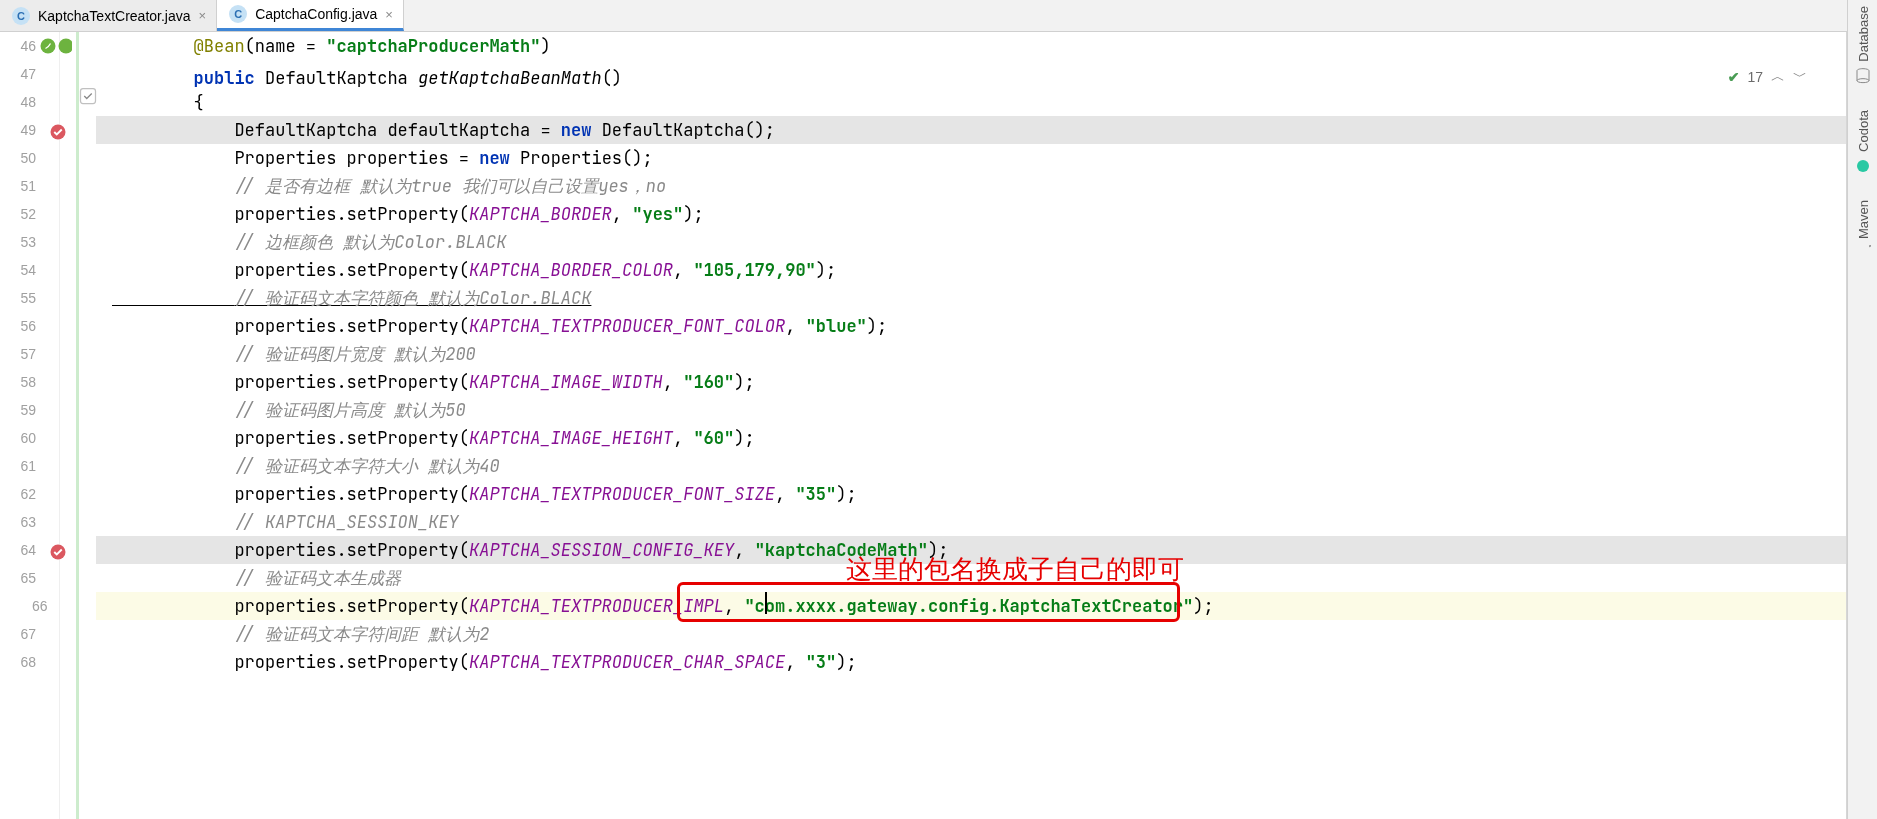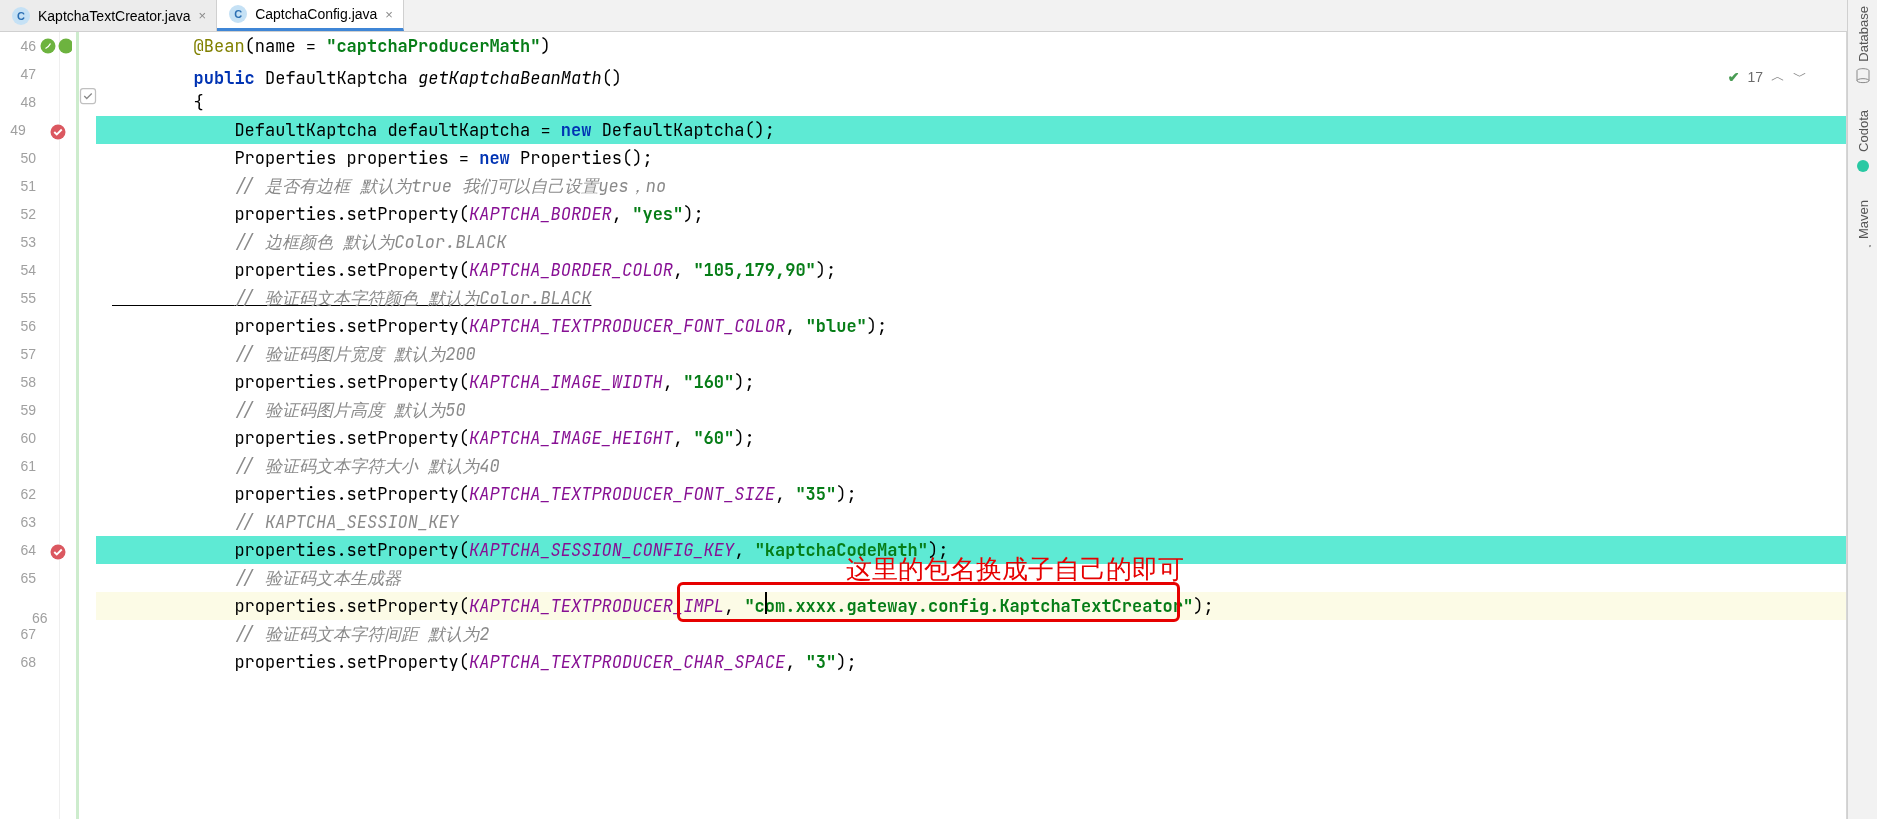--- a/index.html
+++ b/index.html
@@ -19,21 +19,21 @@
   .gutter { position:absolute; top:32px; left:0; width:60px; bottom:0; background:#fff; border-right:1px solid #efefef; }
   .ln { position:absolute; left:0; width:36px; text-align:right; color:#a0a0a0; font-size:14px; font-family:"Segoe UI",Arial,sans-serif; height:28px; line-height:28px; }
   .gicon { position:absolute; left:44px; width:20px; height:20px; }
 
   
   .editor { position:absolute; top:32px; left:72px; right:30px; bottom:0; font-size:17px; }
   .margin-stripe { position:absolute; top:0; bottom:0; left:0; width:16px; background:#fff; }
   .margin-stripe .seg { position:absolute; left:4px; width:3px; }
   .code { position:absolute; top:0; left:24px; right:0; bottom:0; }
   .line { position:absolute; left:0; right:0; height:28px; line-height:28px; white-space:pre; padding-left:16px; }
-  .line.hl-warn { background:#5eead4; }
+  .line.hl-warn { background:#e5e5e5; }
   .line.hl-cur  { background:#fcfbe6; }
   .tok-ann  { color:#808000; }
   .tok-kw   { color:#0033b3; font-weight:bold; }
   .tok-str  { color:#067d17; font-weight:bold; }
   .tok-cmt  { color:#8a8a8a; font-style:italic; }
   .tok-con  { color:#871094; font-style:italic; }
   .tok-plain{ color:#000; }
   .tok-fn   { color:#000; font-style:italic; }
 
   
@@ -85,21 +85,21 @@
       <div class="ln" style="top: 0px;">46</div>
       <div class="gicon" style="top: 4px; left: 38px;"><svg viewBox="0 0 16 16">
           <circle cx="8" cy="8" r="6" fill="#6db33f"></circle>
           <path d="M6 10c2-1 3-2 4-4" stroke="#fff" fill="none"></path>
         </svg></div>
       <div class="gicon" style="top: 4px; left: 56px;"><svg viewBox="0 0 16 16">
           <circle cx="8" cy="8" r="6" fill="#6db33f"></circle>
         </svg></div>
       <div class="ln" style="top: 28px;">47</div>
       <div class="ln" style="top: 56px;">48</div>
-      <div class="ln" style="top: 84px; text-align: center;">49</div>
+      <div class="ln" style="top: 84px;">49</div>
       <div class="gicon" style="top: 90px; left: 48px;"><svg viewBox="0 0 16 16">
           <circle cx="8" cy="8" r="6" fill="#db5860"></circle>
           <path d="M5 8l2 2 4-4" stroke="#fff" stroke-width="1.5" fill="none"></path>
         </svg></div>
       <div class="ln" style="top: 112px;">50</div>
       <div class="ln" style="top: 140px;">51</div>
       <div class="ln" style="top: 168px;">52</div>
       <div class="ln" style="top: 196px;">53</div>
       <div class="ln" style="top: 224px;">54</div>
       <div class="ln" style="top: 252px;">55</div>
@@ -110,21 +110,21 @@
       <div class="ln" style="top: 392px;">60</div>
       <div class="ln" style="top: 420px;">61</div>
       <div class="ln" style="top: 448px;">62</div>
       <div class="ln" style="top: 476px;">63</div>
       <div class="ln" style="top: 504px;">64</div>
       <div class="gicon" style="top: 510px; left: 48px;"><svg viewBox="0 0 16 16">
           <circle cx="8" cy="8" r="6" fill="#db5860"></circle>
           <path d="M5 8l2 2 4-4" stroke="#fff" stroke-width="1.5" fill="none"></path>
         </svg></div>
       <div class="ln" style="top: 532px;">65</div>
-      <div class="ln" style="top: 572px; padding-left: 32px;">66</div>
+      <div class="ln" style="top: 560px; padding-left: 32px;">66</div>
       <div class="ln" style="top: 588px;">67</div>
       <div class="ln" style="top: 616px;">68</div>
     </div>
 
   <div class="editor">
     <div class="margin-stripe">
       <div class="seg" style="top:0; height:812px; background:#cdeccd;"></div>
     </div>
     <div class="code" id="code-area">
         <div class="line" style="top: 0px;"><span class="tok-plain">        </span><span class="tok-ann">@Bean</span><span class="tok-plain">(name = </span><span class="tok-str">"captchaProducerMath"</span><span class="tok-plain">)</span></div>

